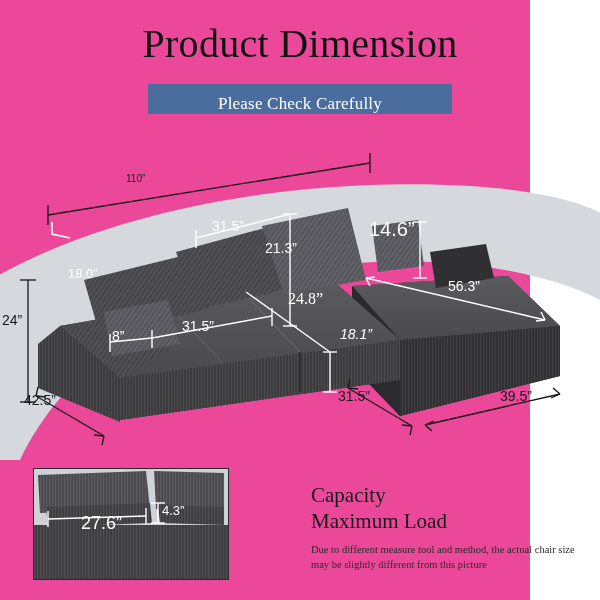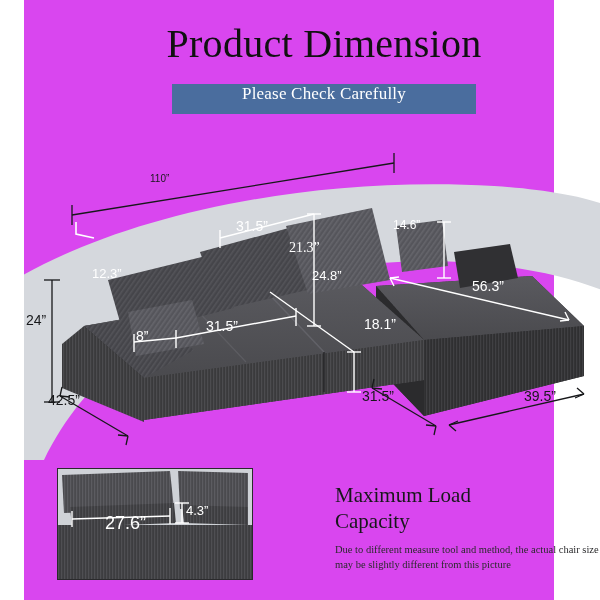--- a/index.html
+++ b/index.html
@@ -1,26 +1,26 @@
 <!DOCTYPE html>
 <html><head>
 <meta charset="utf-8">
 <style>
   html,body{margin:0;padding:0;}
   body{width:600px;height:600px;background:#ffffff;font-family:"Liberation Sans",sans-serif;overflow:hidden;}
-  #page{position:relative;width:530px;height:600px;background:#d946ef;margin-left:24px;}
+  #page{position:relative;width:530px;height:600px;background:#ec4899;}
 
   
   .title{
     position:absolute;left:0;top:20px;width:600px;text-align:center;
     font-family:"Liberation Serif",serif;font-size:40px;color:#111;letter-spacing:.3px;
   }
   .banner{
     position:absolute;left:148px;top:84px;width:304px;height:30px;background:#4a6d9e;
-    display:flex;align-items:flex-start;justify-content:center;
+    display:flex;align-items:flex-end;justify-content:center;
   }
   .banner span{
     font-family:"Liberation Serif",serif;font-size:17px;color:#ffffff;letter-spacing:.2px;
   }
 
   
   .stage{position:absolute;left:0;top:130px;width:600px;height:330px;overflow:hidden;}
   .stage svg{position:absolute;left:0;top:0;}
 
   .dimlabel{position:absolute;white-space:nowrap;font-family:"Liberation Sans",sans-serif;}
@@ -167,27 +167,27 @@
       </g>
     </svg>
 
     <div class="dimlabel dim-dark" style="left:126px;top:43px;font-size:10px;">110”</div>
     <div class="dimlabel dim-dark" style="left:2px;top:182px;font-size:14px;">24”</div>
     <div class="dimlabel dim-dark" style="left:24px;top:262px;font-size:14px;">42.5”</div>
     <div class="dimlabel dim-dark" style="left:338px;top:258px;font-size:14px;">31.5”</div>
     <div class="dimlabel dim-dark" style="left:500px;top:258px;font-size:14px;">39.5”</div>
 
     <div class="dimlabel dim-light" style="left:212px;top:88px;font-size:14px;">31.5”</div>
-    <div class="dimlabel dim-light" style="left:265px;top:110px;font-size:14px;font-family:Liberation Serif, serif;">21.3”</div>
-    <div class="dimlabel dim-light" style="left:369px;top:88px;font-size:12px;text-align:center;">14.6”</div>
-    <div class="dimlabel dim-light" style="left:288px;top:138px;font-size:13px;">24.8”</div>
-    <div class="dimlabel dim-light" style="left:68px;top:136px;font-size:13px;">12.3”</div>
+    <div class="dimlabel dim-light" style="left:265px;top:110px;font-size:14px;">21.3”</div>
+    <div class="dimlabel dim-light" style="left:369px;top:88px;font-size:20px;text-align:center;">14.6”</div>
+    <div class="dimlabel dim-light" style="left:288px;top:160px;font-size:16px;font-family:Liberation Serif, serif;">24.8”</div>
+    <div class="dimlabel dim-light" style="left:68px;top:136px;font-size:13px;">18.0”</div>
     <div class="dimlabel dim-light" style="left:112px;top:198px;font-size:14px;">8”</div>
     <div class="dimlabel dim-light" style="left:182px;top:188px;font-size:14px;">31.5”</div>
-    <div class="dimlabel dim-light" style="left:340px;top:186px;font-size:14px;">18.1”</div>
+    <div class="dimlabel dim-light" style="left:340px;top:196px;font-size:14px;font-style:italic;">18.1”</div>
     <div class="dimlabel dim-light" style="left:448px;top:148px;font-size:14px;">56.3”</div>
   </div>
 
   <div class="inset">
     <svg width="194" height="110" viewBox="0 0 194 110">
       <defs>
         <pattern id="cord2" width="3" height="4" patternUnits="userSpaceOnUse">
           <rect width="3" height="4" fill="#3d3d40"></rect>
           <rect width="1.2" height="4" fill="#4f4f53"></rect>
         </pattern>
@@ -213,20 +213,20 @@
         <line x1="124" y1="34" x2="124" y2="54"></line>
         <line x1="117" y1="34" x2="131" y2="34"></line>
         <line x1="117" y1="54" x2="131" y2="54"></line>
       </g>
     </svg>
     <div class="dimlabel dim-light" style="left:47px;top:44px;font-size:18px;text-align:right;">27.6”</div>
     <div class="dimlabel dim-light" style="left:128px;top:34px;font-size:13px;">4.3”</div>
   </div>
 
   <div class="maxload">
+    <div>Capacity</div>
     <div>Maximum Load</div>
-    <div>Capacity</div>
   </div>
 
 
   <div class="disclaim">Due to different measure tool and method, the actual chair size may be slightly different from this picture</div>
 
 </div>
 
 </body></html>

